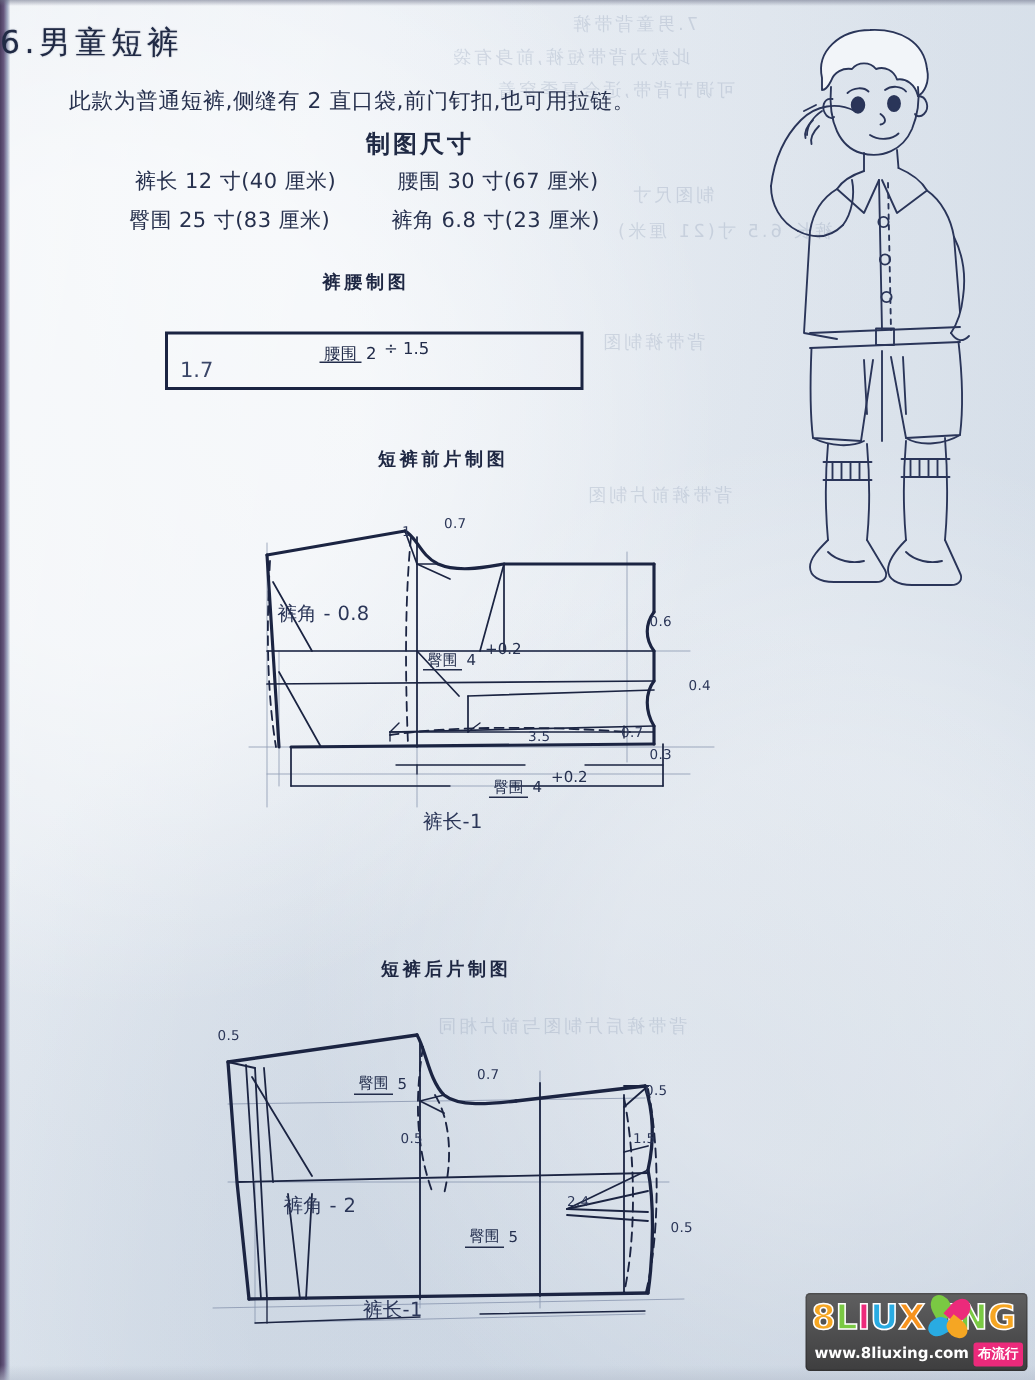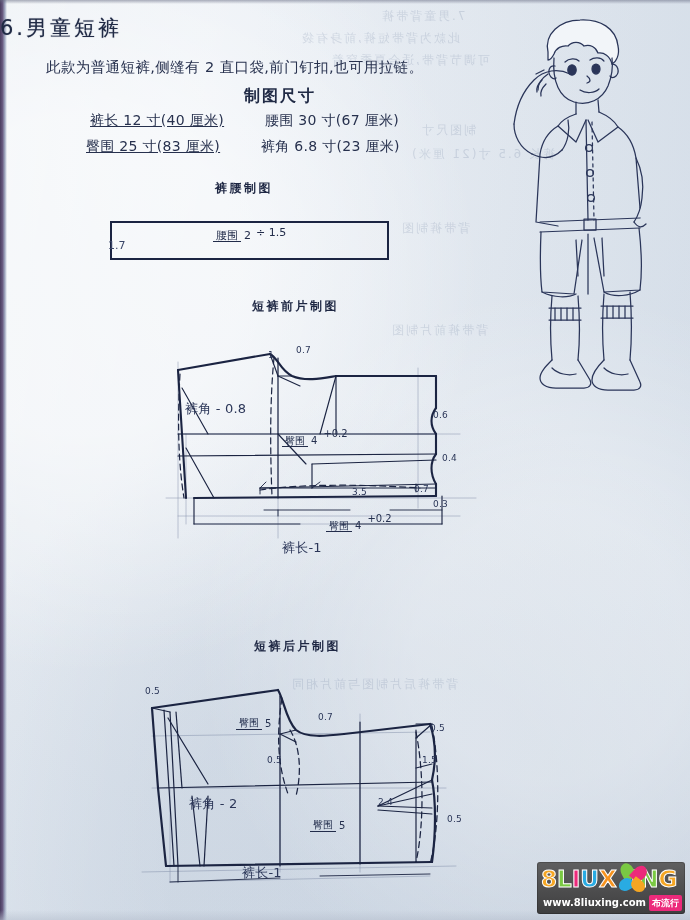--- a/index.html
+++ b/index.html
@@ -50,34 +50,34 @@
   }
   #sizehead{
     position:absolute;left:150px;top:86px;width:260px;text-align:center;
     font-size:16px;font-weight:bold;letter-spacing:2px;color:#202a45;
   }
   .sizerow{
     position:absolute;font-size:14px;letter-spacing:.3px;color:#27314e;white-space:nowrap;
   }
   #sizerow1{left:90px;top:112px;}
   #sizerow2{left:86px;top:138px;}
-  .sz-a{display:inline-block;width:175px;text-decoration:underline;}
+  .sz-a{display:inline-block;width:175px;}
   .sec-head{
     position:absolute;font-size:12px;font-weight:bold;letter-spacing:2.5px;color:#1e2743;
   }
   #waisthead{left:215px;top:180px;}
   #fronthead{left:252px;top:298px;}
   #backhead{left:254px;top:638px;}
 
   
   #waistbox{
     position:absolute;left:110px;top:221px;width:275px;height:35px;
     border:2px solid #1b2442;background:rgba(255,255,255,.05);
   }
-  #waist17{position:absolute;left:108px;top:239px;font-size:11px;color:#3a4668;}
+  #waist17{position:absolute;left:120px;top:239px;font-size:14px;color:#3a4668;}
   #waistfrac{
     position:absolute;left:213px;top:226px;font-size:11px;color:#222c4a;
     display:flex;align-items:center;gap:2px;
   }
   .frac{display:inline-flex;flex-direction:row;align-items:center;line-height:1.05;}
   .frac .num{border-bottom:1px solid #222c4a;padding:0 3px;}
   .frac .den{padding:0 3px;}
 
   
   .lbl{position:absolute;font-size:9px;color:#2b3658;white-space:nowrap;letter-spacing:.2px;}
@@ -307,21 +307,21 @@
         <path d="M256 146 L256 154"></path>
         <path d="M100 150 L100 156"></path>
       </g>
     </g>
   </svg>
 
   <div class="lbl" id="f-1" style="left:268px;top:350px;">1</div>
   <div class="lbl" id="f-07" style="left:296px;top:345px;">0.7</div>
   <div class="lbl big" id="f-leg" style="left:185px;top:400px;">裤角 - 0.8</div>
   <div class="lbl" id="f-06" style="left:433px;top:410px;">0.6</div>
-  <div class="lbl" id="f-04" style="left:442px;top:453px;">0.4</div>
+  <div class="lbl" id="f-04" style="left:459px;top:453px;">0.4</div>
   <div class="lbl" id="f-11" style="left:414px;top:484px;">0.7</div>
   <div class="lbl" id="f-03" style="left:433px;top:499px;">0.3</div>
   <div class="lbl" id="f-35" style="left:352px;top:487px;">3.5</div>
 
   <div class="lblfrac" style="left:282px;top:428px;">
     <span class="frac">
       <span class="num">臀围</span>
       <span class="den">4</span>
     </span>
     <span style="padding-bottom:8px">+0.2</span>

